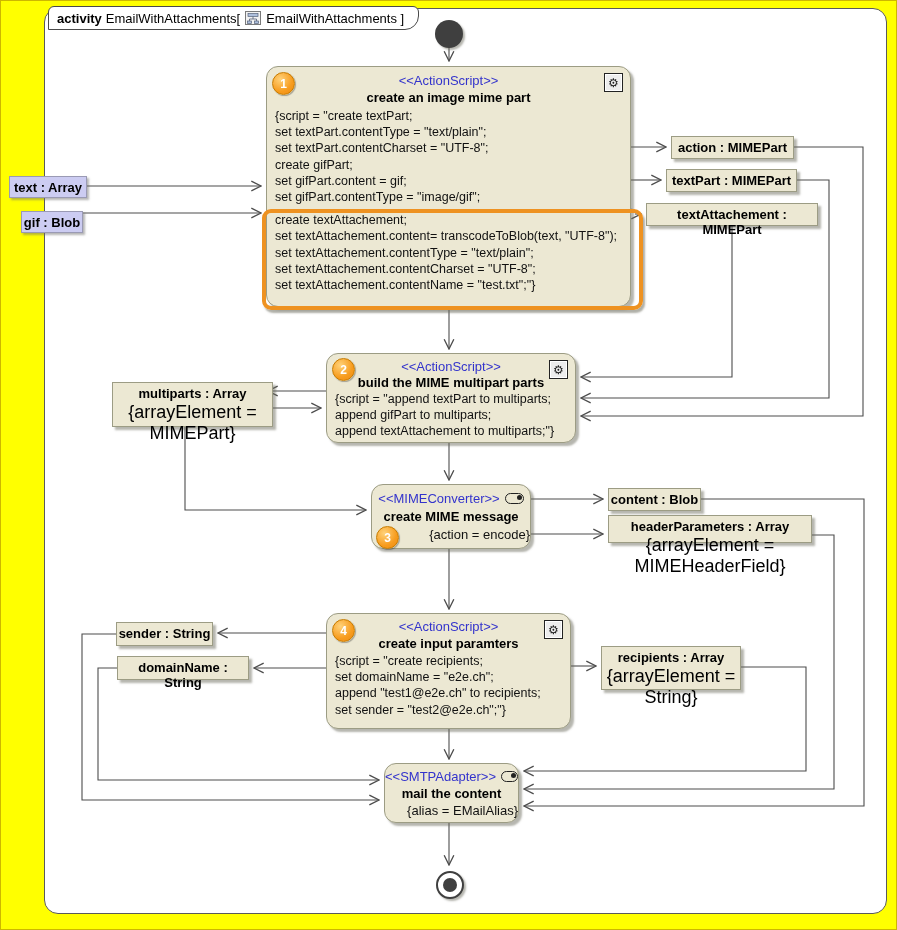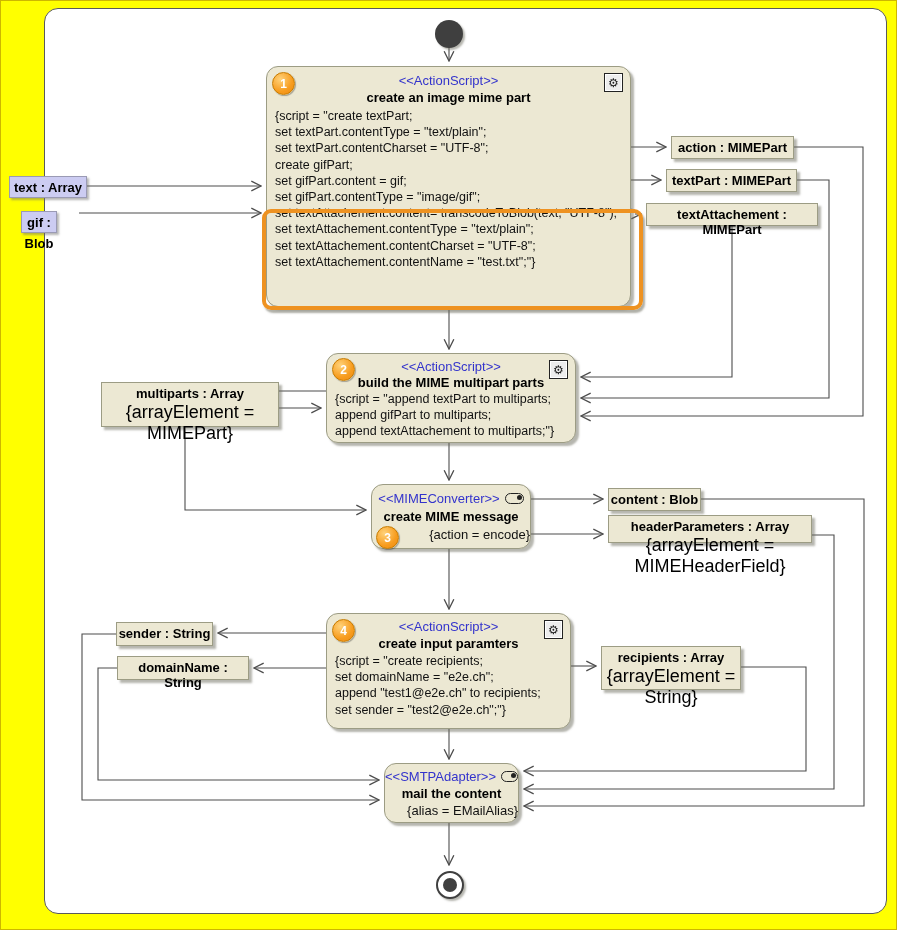--- a/index.html
+++ b/index.html
@@ -46,20 +46,34 @@
       box-shadow:2px 2px 2px rgba(110,110,95,0.5);display:flex;align-items:center;justify-content:center;}
   .final i{width:14px;height:14px;border-radius:50%;background:#3f3f3f;}
 </style>
 </head>
 <body>
 
 <div class="canvas">
 
   <div class="frame"></div>
 
+  <div class="frame-tab">
+    <span class="kw">activity</span>
+    <span>EmailWithAttachments[</span>
+    <span class="tab-icon">
+      <svg width="16" height="14" viewBox="0 0 16 14">
+        <rect x="0.5" y="0.5" width="15" height="13" fill="#f2f2f2" stroke="#7a7a7a"></rect>
+        <rect x="3" y="2.5" width="10" height="3" fill="#aebfdc" stroke="#55617a" stroke-width="0.7"></rect>
+        <path d="M8 5.5 V8 M4.5 8 H11.5 M4.5 8 V10 M11.5 8 V10" stroke="#55617a" stroke-width="0.8" fill="none"></path>
+        <rect x="2.5" y="10" width="4" height="2.5" fill="#aebfdc" stroke="#55617a" stroke-width="0.7"></rect>
+        <rect x="9.5" y="10" width="4" height="2.5" fill="#aebfdc" stroke="#55617a" stroke-width="0.7"></rect>
+      </svg>
+    </span>
+    <span>EmailWithAttachments ]</span>
+  </div>
 
   <svg class="edges" width="897" height="930" viewBox="0 0 897 930">
     <defs>
       <marker id="arr" viewBox="0 0 10 10" refX="9" refY="5" markerWidth="11" markerHeight="11" orient="auto">
         <path d="M1,1 L9,5 L1,9" fill="none" stroke="#4d4d4d" stroke-width="1.1"></path>
       </marker>
     </defs>
     <g fill="none" stroke="#4d4d4d" stroke-width="1.1" marker-end="url(#arr)">
       <path d="M448,46 L448,60"></path>
       <path d="M448,306 L448,348"></path>
@@ -98,30 +112,31 @@
     <div class="gear">⚙</div>
     <div class="stereo" style="top:6px">&lt;&lt;ActionScript&gt;&gt;</div>
     <div class="title" style="top:23px">create an image mime part</div>
     <div class="script" style="top:41px">
       <div>{script = "create textPart;</div>
       <div>set textPart.contentType = "text/plain";</div>
       <div>set textPart.contentCharset = "UTF-8";</div>
       <div>create gifPart;</div>
       <div>set gifPart.content = gif;</div>
       <div>set gifPart.contentType = "image/gif";</div>
+      <div style="padding-top:7px">create textAttachement;</div>
       <div>set textAttachement.content= transcodeToBlob(text, "UTF-8");</div>
       <div>set textAttachement.contentType = "text/plain";</div>
       <div>set textAttachement.contentCharset = "UTF-8";</div>
       <div>set textAttachement.contentName = "test.txt";"}</div>
     </div>
   </div>
   <div class="hl"></div>
 
   <div class="param" style="left:8px;top:175px;width:78px;height:22px">text : Array</div>
-  <div class="param" style="left:20px;top:210px;width:36px;height:22px">gif : Blob</div>
+  <div class="param" style="left:20px;top:210px;width:62px;height:22px">gif : Blob</div>
 
   <div class="obj" style="left:670px;top:135px;width:123px;height:23px">
     <div class="lbl">action : MIMEPart</div>
   </div>
   <div class="obj" style="left:665px;top:168px;width:131px;height:23px">
     <div class="lbl">textPart : MIMEPart</div>
   </div>
   <div class="obj" style="left:645px;top:202px;width:172px;height:23px">
     <div class="lbl">textAttachement : MIMEPart</div>
   </div>
@@ -131,21 +146,21 @@
     <div class="gear">⚙</div>
     <div class="stereo" style="top:5px">&lt;&lt;ActionScript&gt;&gt;</div>
     <div class="title" style="top:21px">build the MIME multipart parts</div>
     <div class="script" style="top:37px">
       <div>{script = "append textPart to multiparts;</div>
       <div>append gifPart to multiparts;</div>
       <div>append textAttachement to multiparts;"}</div>
     </div>
   </div>
 
-  <div class="obj" style="left:100px;top:381px;width:178px;height:45px">
+  <div class="obj" style="left:111px;top:381px;width:161px;height:45px">
     <div class="lbl">multiparts : Array</div>
     <div class="cons">{arrayElement = MIMEPart}</div>
   </div>
 
   <div class="node" style="left:370px;top:483px;width:160px;height:65px">
     <div class="badge" style="left:4px;top:41px">3</div>
     <div class="stereo" style="top:6px">
       <span>&lt;&lt;MIMEConverter&gt;&gt;</span>
       <span class="pill">
           <i></i>

